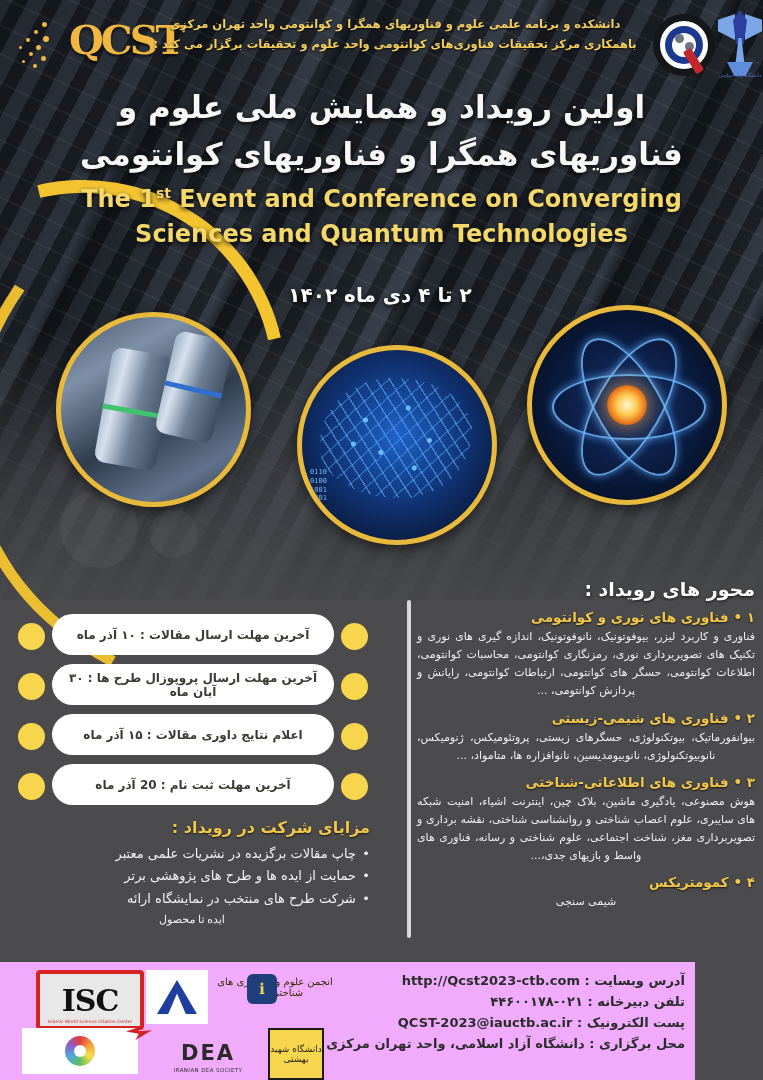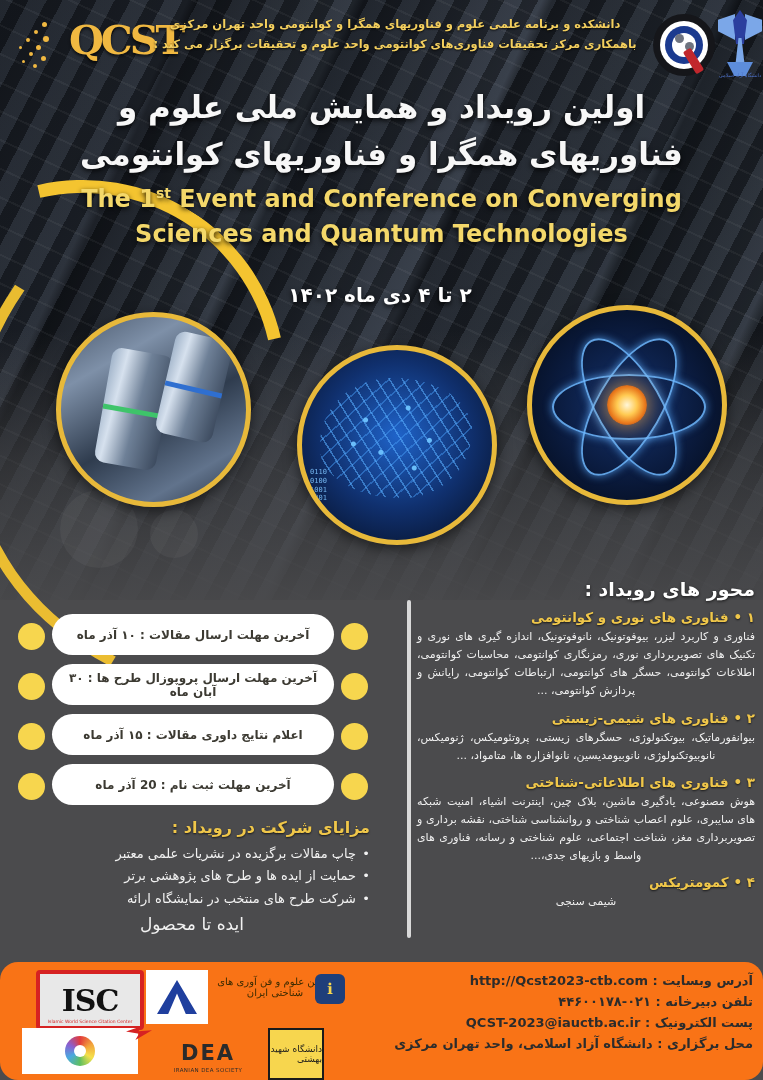--- a/index.html
+++ b/index.html
@@ -165,24 +165,24 @@
   .dl-pill{position:absolute;left:34px;right:34px;top:0;height:41px;border-radius:21px;
            background:#ffffff;display:flex;align-items:center;justify-content:center;}
   .dl-pill span{color:#3c3a32;font-size:12px;font-weight:bold;padding:0 8px;text-align:center;}
 
   .benefits{position:absolute;left:14px;top:818px;width:356px;z-index:6;text-align:right;}
   .ben-head{color:#f0c74a;font-size:16px;font-weight:bold;margin:0 0 6px 0;
             text-shadow:0 1px 2px rgba(0,0,0,.7);}
   .ben-list{list-style:none;margin:0;padding:0;}
   .ben-list li{color:#f2f2f2;font-size:13px;line-height:1.72;position:relative;padding-right:14px;}
   .ben-list li:before{content:"•";position:absolute;right:0;color:#f2f2f2;}
-  .ben-tail{color:#f2f2f2;font-size:17px;line-height:1.72;margin:0;text-align:center;}
-
-  
-  .footer{position:absolute;left:0;top:962px;width:763px;height:118px;background:#f97316;z-index:8;border-radius:18px;}
+  .ben-tail{color:#f2f2f2;font-size:11px;line-height:1.72;margin:0;text-align:center;font-family:Liberation Serif, serif;}
+
+  
+  .footer{position:absolute;left:0;top:962px;width:695px;height:118px;background:#f0abfc;z-index:8;}
   .foot-contact{position:absolute;right:10px;top:8px;width:430px;text-align:right;
                 color:#2c2c2c;font-size:13px;font-weight:bold;line-height:1.62;}
   .foot-contact .ltr{direction:ltr;unicode-bidi:embed;}
   .foot-icon{position:absolute;right:418px;top:12px;width:30px;height:30px;border-radius:6px;
              background:#1f3f7a;display:flex;align-items:center;justify-content:center;}
   .foot-icon b{color:#f7d64e;font-size:15px;}
 
   .logos{position:absolute;left:6px;top:4px;width:330px;height:112px;}
   .lg{position:absolute;background:#fff;display:flex;align-items:center;justify-content:center;
       overflow:hidden;}
@@ -201,21 +201,21 @@
   .cc-ring{width:30px;height:30px;border-radius:50%;
            background:conic-gradient(#e23b3b,#f2a33c,#f5e14b,#5fbf5f,#4aa9e0,#8a5fd0,#e23b3b);}
   .cc-ring:after{content:"";display:block;margin:9px;width:12px;height:12px;border-radius:50%;
                  background:#fff;}
   .lg-dea{left:150px;top:66px;width:104px;height:42px;background:transparent;}
   .dea-word{color:#2b2b2b;font-size:21px;font-weight:bold;letter-spacing:2px;
             font-family:"DejaVu Sans","Liberation Sans",sans-serif;}
   .dea-sub{position:absolute;bottom:1px;left:0;width:100%;text-align:center;color:#2b2b2b;
            font-size:5.5px;letter-spacing:.4px;}
   .lg-sb{left:262px;top:62px;width:52px;height:48px;border:2px solid #1a1a1a;background:#f7d64e;}
-  .lg-sb span{color:#1a1a1a;font-size:9px;line-height:1.15;}
+  .lg-sb span{color:#1a1a1a;font-size:9px;text-align:center;line-height:1.15;}
   .lg-bolt{position:absolute;left:112px;top:60px;width:34px;height:20px;}
   .bolt-s{width:26px;height:14px;background:#d62222;
           clip-path:polygon(0 40%,62% 0,48% 38%,100% 30%,36% 100%,50% 56%);}
 </style>
 </head>
 <body>
 
 <div class="poster">
 
   <div class="bg-dark"></div>

